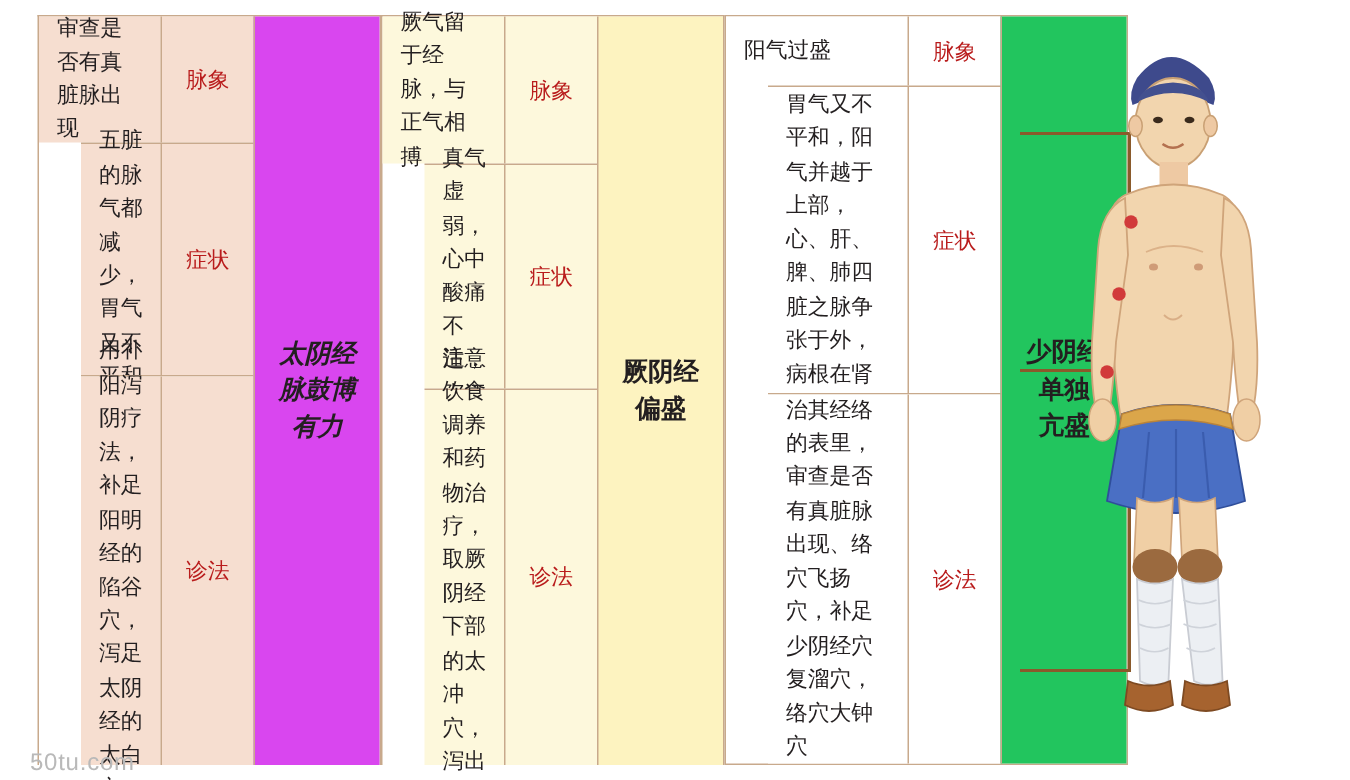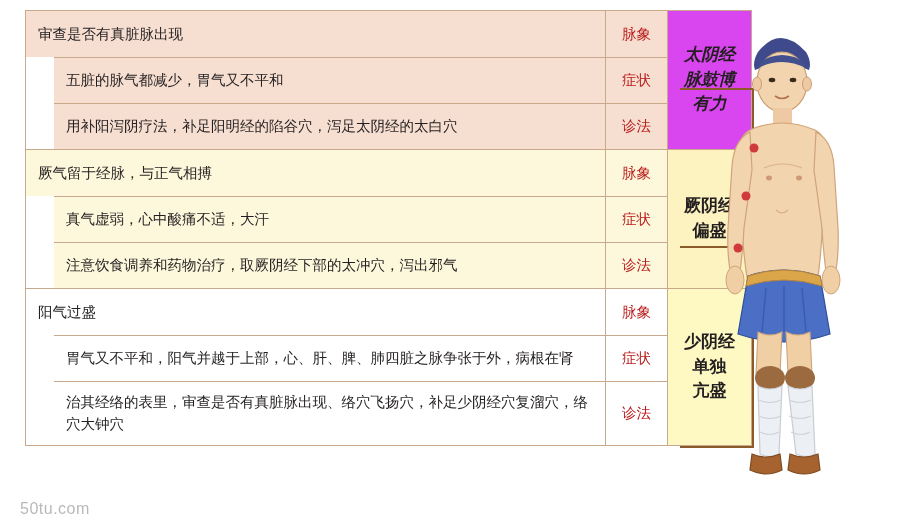--- a/index.html
+++ b/index.html
@@ -8,21 +8,21 @@
     background:#ffffff;
     font-family:"Liberation Sans","DejaVu Sans",sans-serif;
     overflow:hidden;
     position:relative;
   }
   #chart{
     position:absolute;
     left:25px; top:10px;
     width:727px; height:500px;
     display:flex;
-    flex-direction:column;
+    flex-direction:row;
   }
   .group{
     display:flex;
     flex-direction:row;
     border:1px solid #c8a98c;
     border-bottom:none;
     box-sizing:border-box;
   }
   .group:last-child{border-bottom:1px solid #c8a98c;}
   .rows{
@@ -70,21 +70,21 @@
     color:#231f20;
     box-sizing:border-box;
     white-space:pre-line;
   }
   
   .g0 .cell-text,.g0 .cell-kind{background:#f6ded0;}
   .g0 .cell-group{background:#d946ef;font-style:italic;}
   .g1 .cell-text,.g1 .cell-kind{background:#fdf8dc;}
   .g1 .cell-group{background:#fdf3c0;}
   .g2 .cell-text,.g2 .cell-kind{background:#ffffff;}
-  .g2 .cell-group{background:#fef9c3;}
+  .g2 .cell-group{background:#22c55e;}
 
   
   .connector{
     position:absolute;
     border:0;
     background:#8a5a2b;
   }
   .body-wrap{
     position:absolute;
     right:0; top:0;

